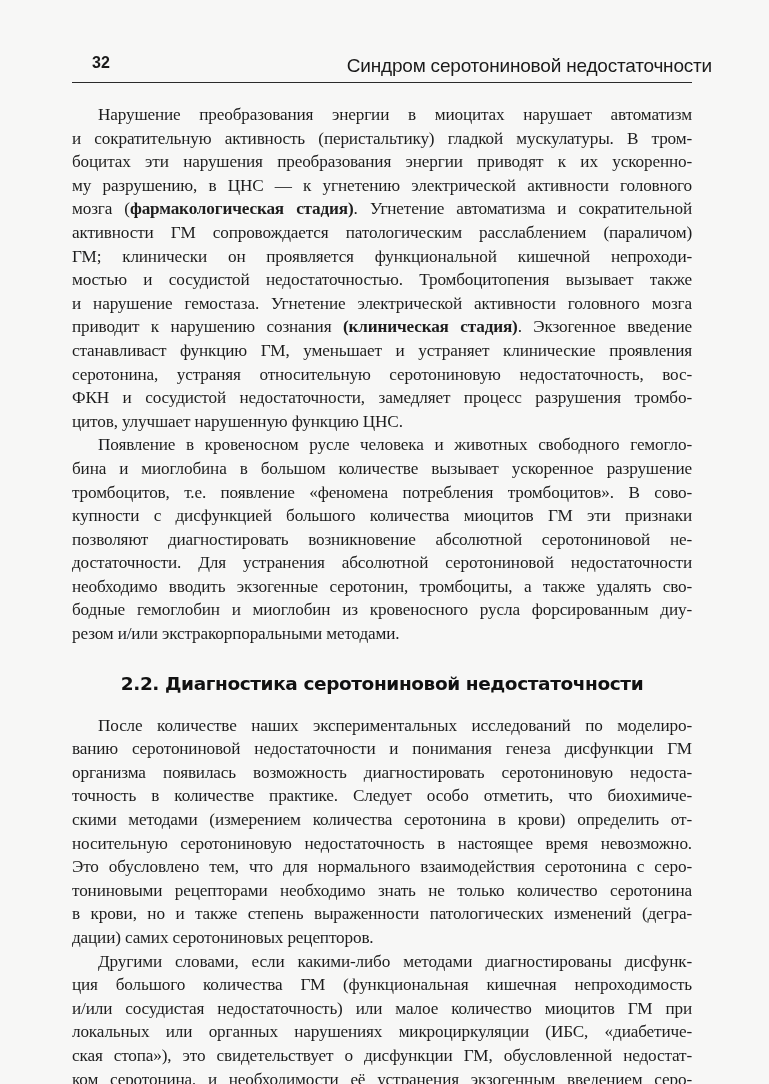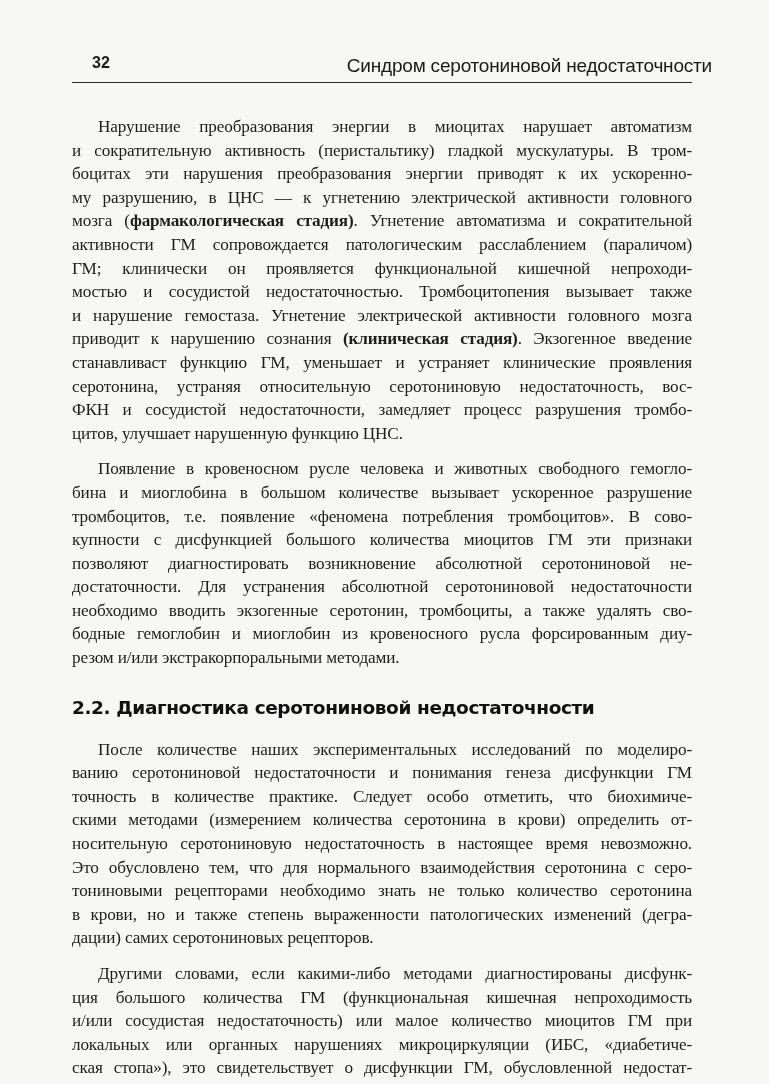--- a/index.html
+++ b/index.html
@@ -29,29 +29,30 @@
   }
   .body {
     position: absolute; left: 72px; top: 103px; width: 620px;
   }
   .line {
     display: block; height: 23.6px; line-height: 23.6px;
     font-size: 17.2px; white-space: nowrap;
     text-align: justify; text-align-last: justify;
     letter-spacing: -0.15px;
   }
-  .line.indent { padding-left: 26px; margin-top: 12px; }
+  .line.indent { padding-left: 26px; }
   .line.last { text-align-last: left; }
   .b { font-weight: bold; }
   .section-heading {
     display: block; margin-top: 25px; margin-bottom: 17px;
     height: 26px; line-height: 26px;
     font-family: "DejaVu Sans", "Liberation Sans", sans-serif;
     font-weight: bold; font-size: 18.5px; color: #111;
     letter-spacing: -0.4px;
+    text-align: center;
   }
   .para { display: block; }
 </style>
 </head>
 <body>
 
 <div class="page">
   <div class="running-head">
     <span class="page-number">32</span>
     <span class="running-title">Синдром серотониновой недостаточности</span>
@@ -86,20 +87,21 @@
           <span class="line"><span>необходимо вводить экзогенные серотонин, тромбоциты, а также удалять сво-</span></span>
           <span class="line"><span>бодные гемоглобин и миоглобин из кровеносного русла форсированным диу-</span></span>
           <span class="line last"><span>резом и/или экстракорпоральными методами.</span></span>
         </div>
       </div>
     <h2 class="section-heading">2.2. Диагностика серотониновой недостаточности</h2>
     <div id="section">
         <div class="para">
           <span class="line indent"><span>После количестве наших экспериментальных исследований по моделиро-</span></span>
           <span class="line"><span>ванию серотониновой недостаточности и понимания генеза дисфункции ГМ</span></span>
+          <span class="line"><span>организма появилась возможность диагностировать серотониновую недоста-</span></span>
           <span class="line"><span>точность в количестве практике. Следует особо отметить, что биохимиче-</span></span>
           <span class="line"><span>скими методами (измерением количества серотонина в крови) определить от-</span></span>
           <span class="line"><span>носительную серотониновую недостаточность в настоящее время невозможно.</span></span>
           <span class="line"><span>Это обусловлено тем, что для нормального взаимодействия серотонина с серо-</span></span>
           <span class="line"><span>тониновыми рецепторами необходимо знать не только количество серотонина</span></span>
           <span class="line"><span>в крови, но и также степень выраженности патологических изменений (дегра-</span></span>
           <span class="line last"><span>дации) самих серотониновых рецепторов.</span></span>
         </div>
         <div class="para">
           <span class="line indent"><span>Другими словами, если какими-либо методами диагностированы дисфунк-</span></span>

